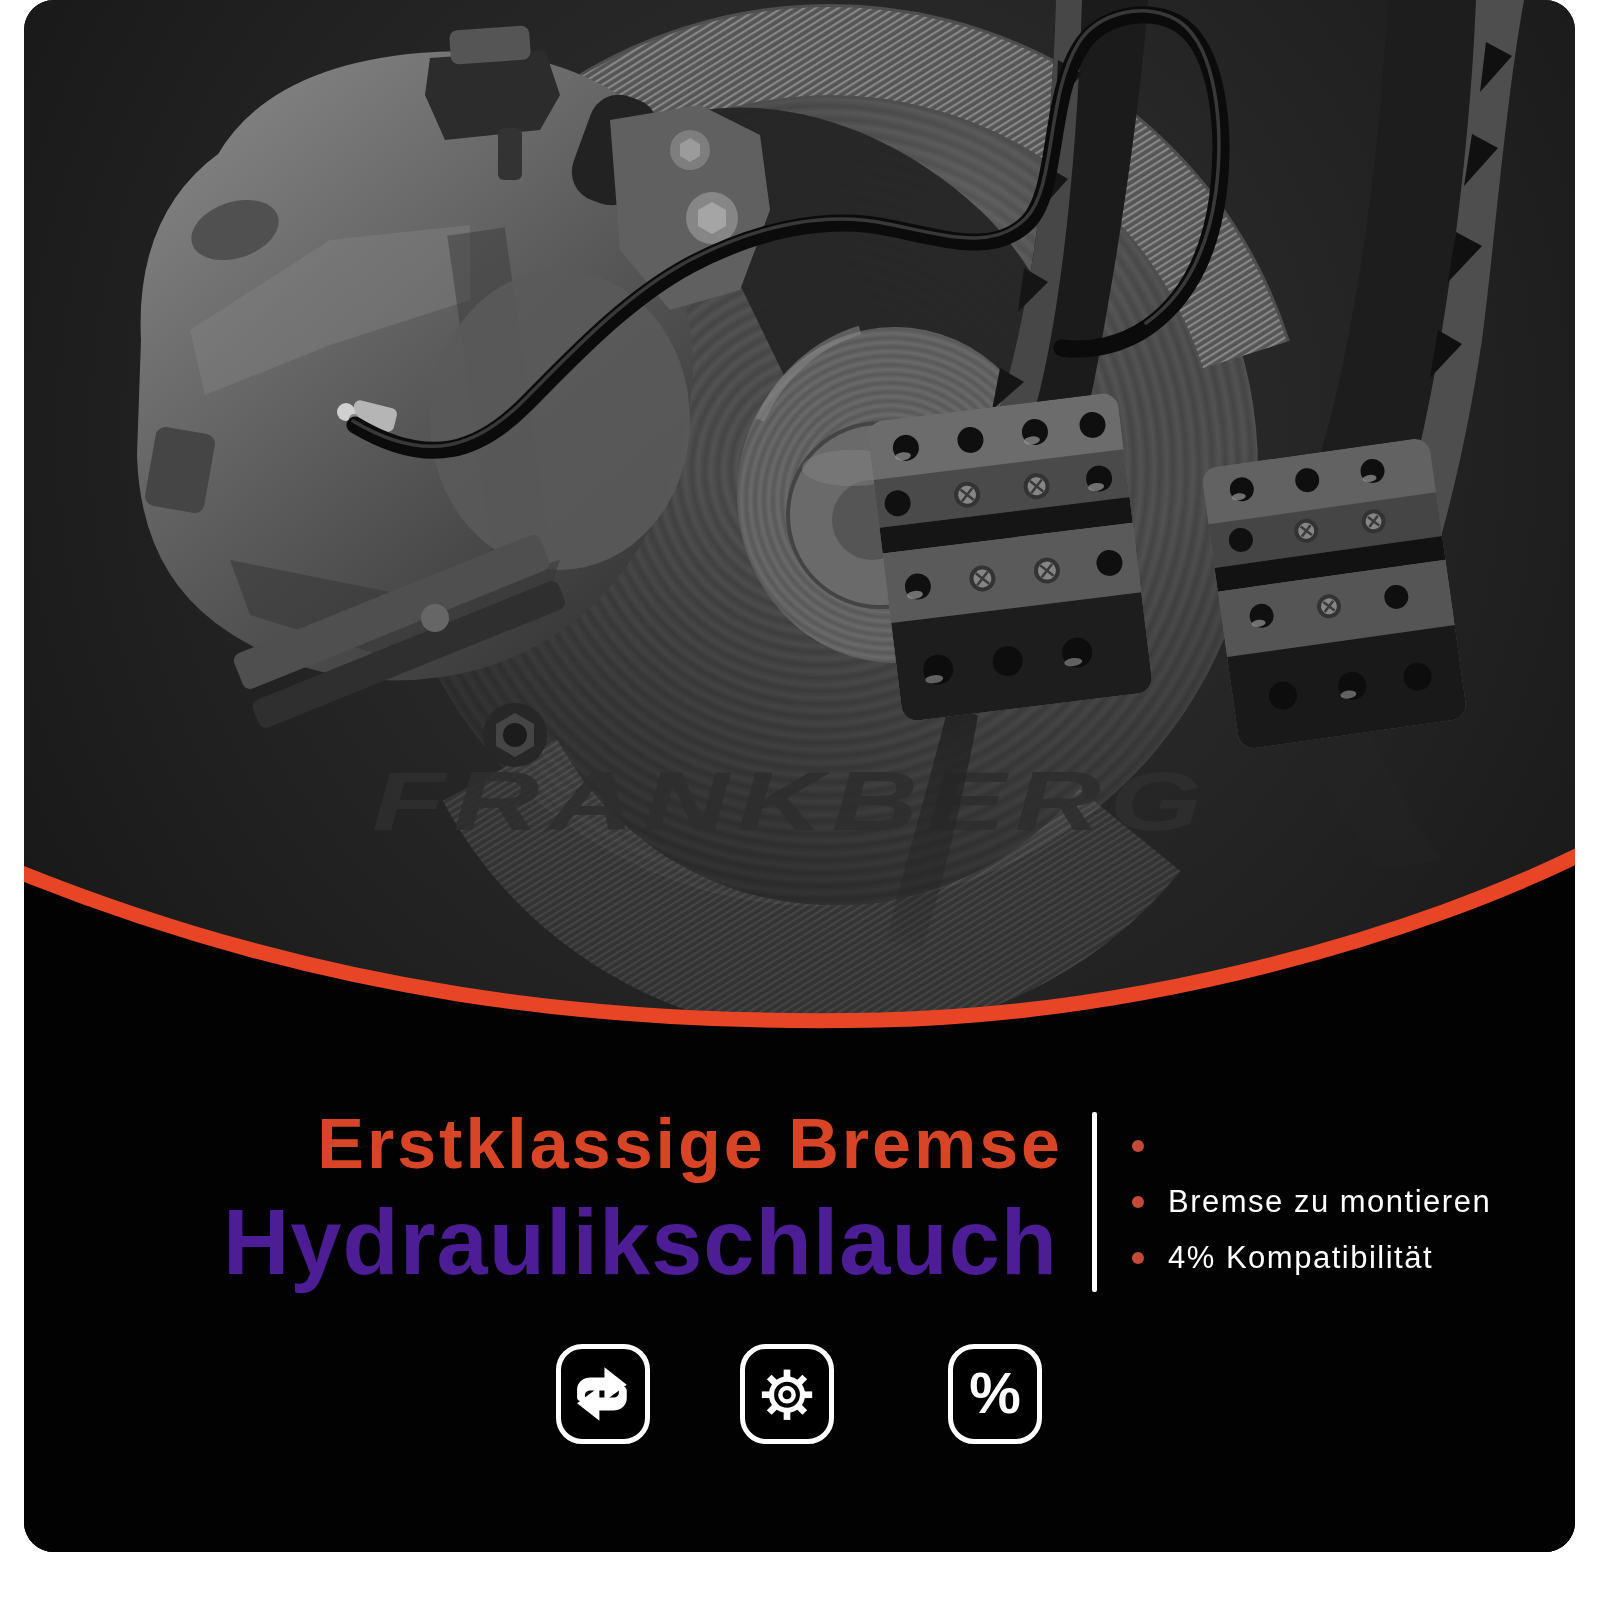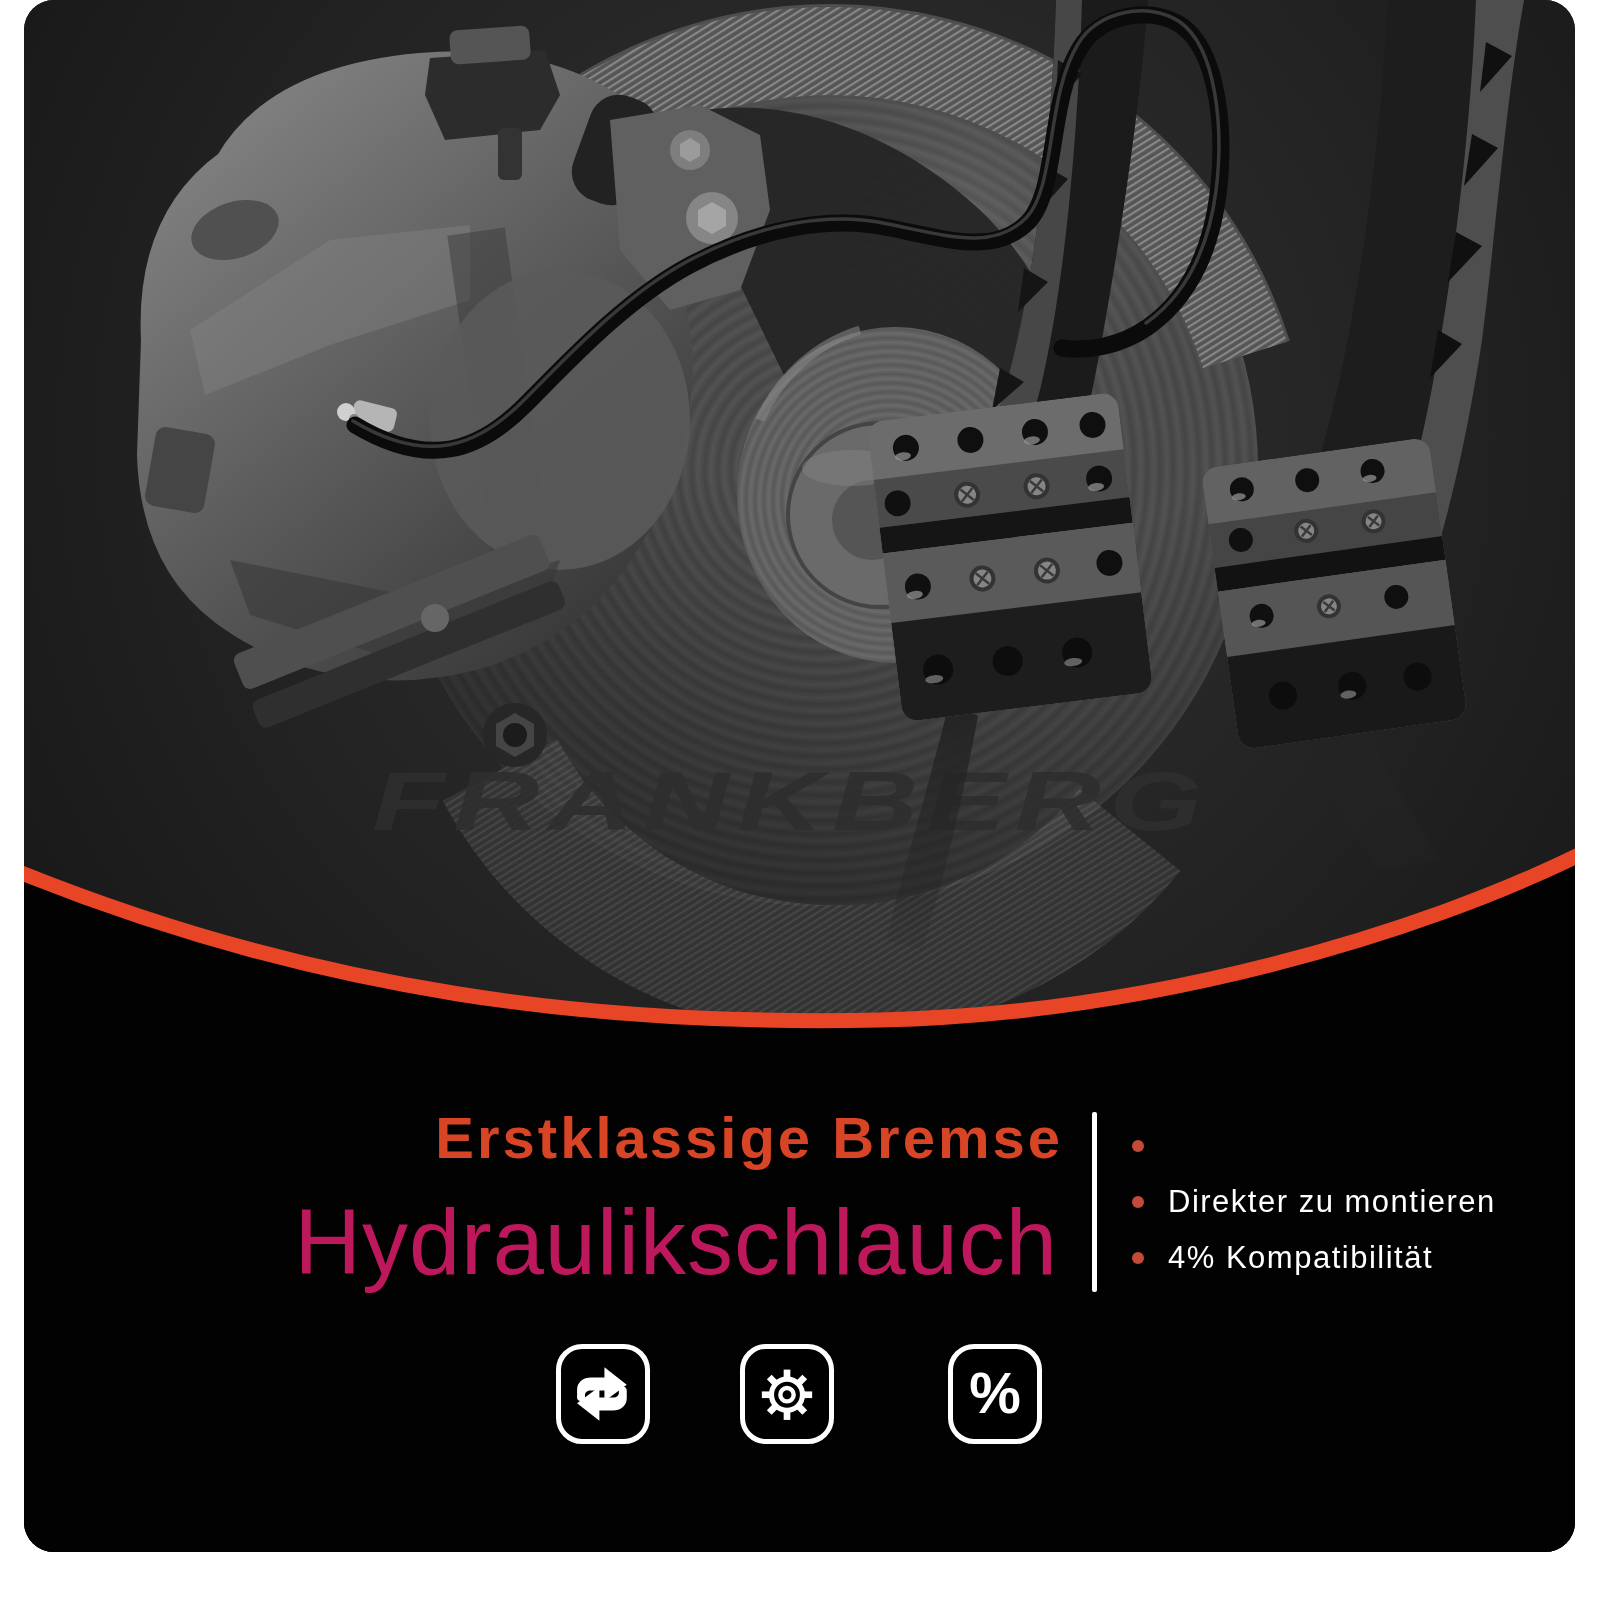--- a/index.html
+++ b/index.html
@@ -8,25 +8,25 @@
     overflow:hidden;font-family:"Liberation Sans",sans-serif;
   }
   .artwork{
     position:absolute;left:24px;top:0;width:1551px;height:1552px;
     background:#050505;overflow:hidden;border-radius:30px;
   }
   .artwork svg{display:block;}
   
   .headline-1{
     position:absolute;top:1104px;right:537px;white-space:nowrap;
-    font-size:58px;font-weight:700;letter-spacing:3px;color:#d84526;
+    font-size:70px;font-weight:700;letter-spacing:3px;color:#d84526;
   }
   .headline-2{
     position:absolute;top:1190px;right:542px;white-space:nowrap;
-    font-size:92px;font-weight:400;letter-spacing:1px;color:#be185d;
+    font-size:92px;font-weight:700;letter-spacing:1px;color:#4c1d95;
   }
   .divider{
     position:absolute;left:1092px;top:1112px;width:5px;height:180px;
     background:#ffffff;border-radius:2px;
   }
   .features{
     position:absolute;left:1132px;top:1118px;display:flex;
     flex-direction:column;
   }
   .feature-row{display:flex;align-items:center;height:56px;}
@@ -276,21 +276,21 @@
   <div class="headline-2">Hydraulikschlauch</div>
 
   <div class="divider"></div>
 
   <div class="features">
     <div class="feature-row">
       <span class="feature-dot"></span>
     </div>
     <div class="feature-row">
       <span class="feature-dot"></span>
-      <span class="feature-label">Direkter zu montieren</span>
+      <span class="feature-label">Bremse zu montieren</span>
     </div>
     <div class="feature-row">
       <span class="feature-dot"></span>
       <span class="feature-label">4% Kompatibilität</span>
     </div>
   </div>
 
   <div class="icon-box i1">
     <svg width="72" height="72" viewBox="0 0 100 100">
       <g fill="#ffffff">

